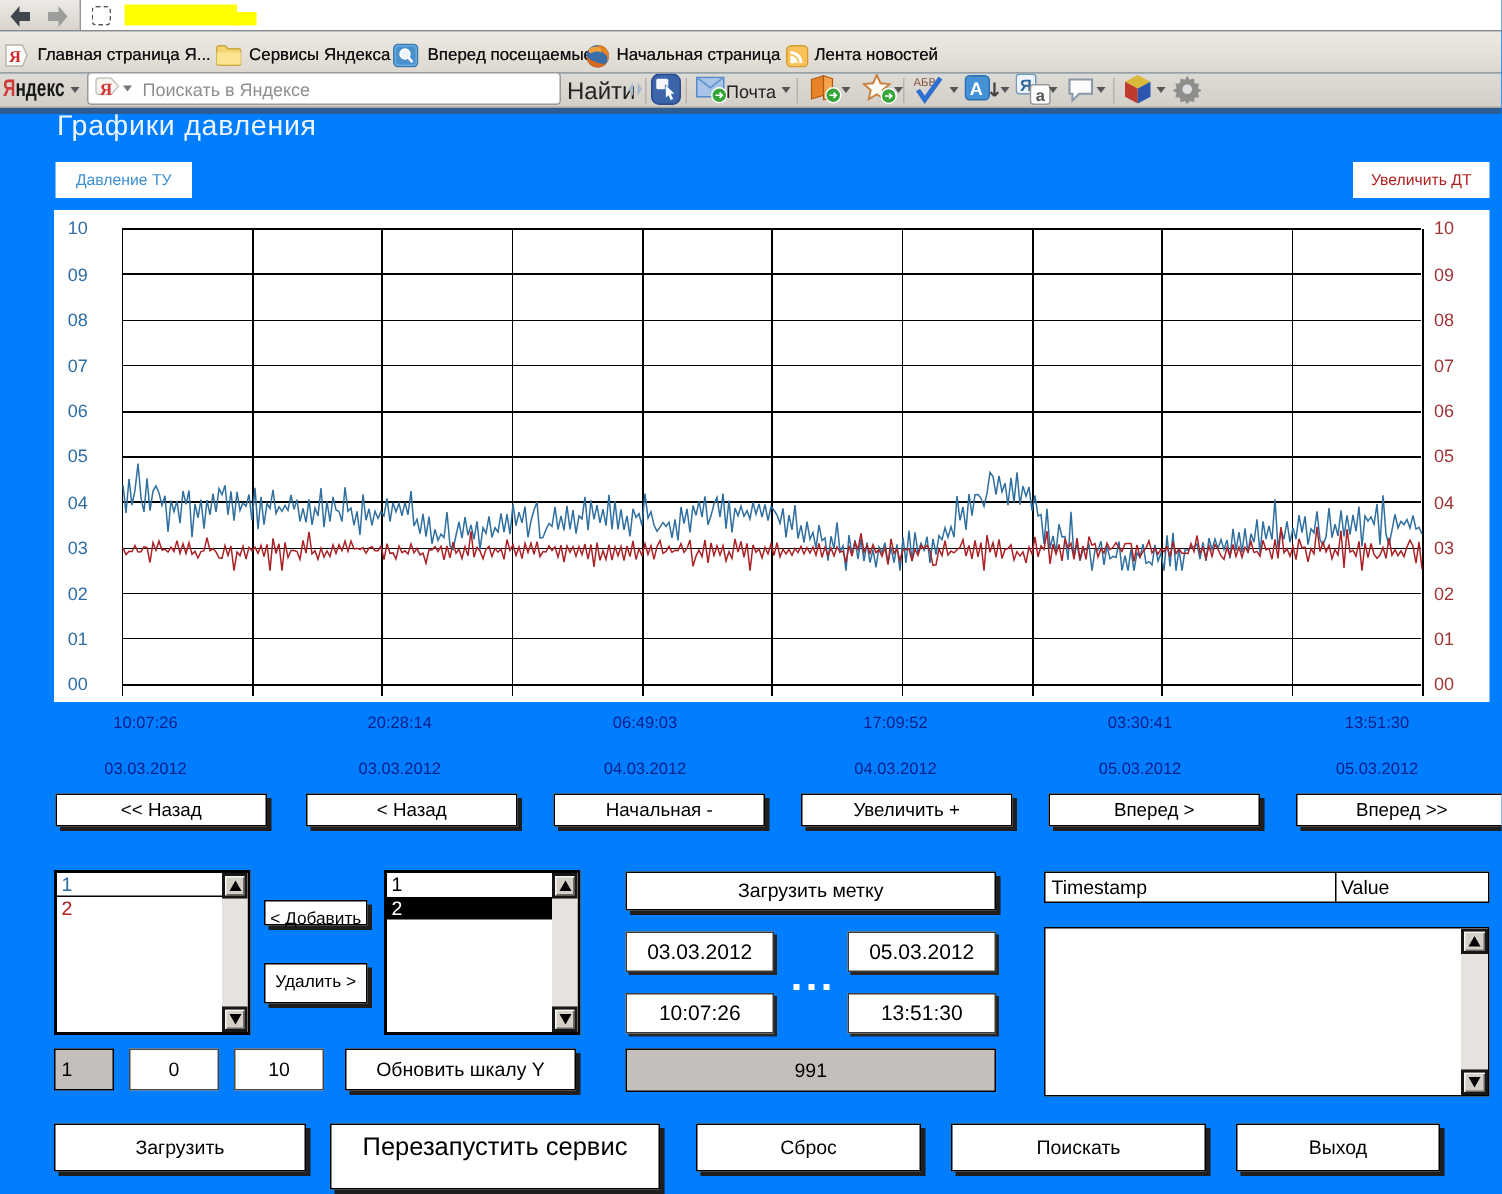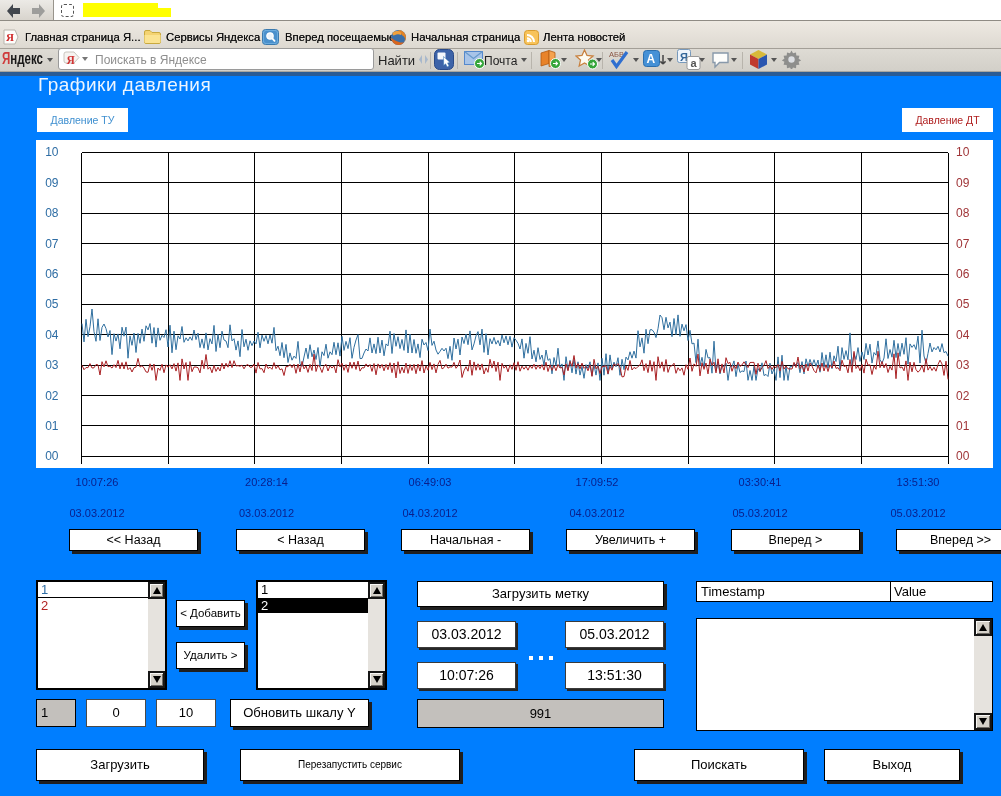--- a/index.html
+++ b/index.html
@@ -30,21 +30,21 @@
   #page { left:0; top:76px; width:1001px; height:720px; background:#007eff; }
   #title { left:38px; top:-2px; font-size:19px; color:#ecf5ff; letter-spacing:0.5px; }
   .topbtn { position:absolute; top:31.5px; width:91px; height:24px; background:#fff;
     font-size:10.5px; text-align:center; line-height:24px; }
   #chart { left:36px; top:64px; width:957px; height:328px; background:#fff; }
   .tlab { position:absolute; top:400px; width:70px; text-align:center; font-size:11px; color:#0a1f8a; }
   .dlab { position:absolute; top:431px; width:80px; text-align:center; font-size:11px; color:#0a1f8a; }
   .btn { position:absolute; background:#fff; border:1px solid #000;
     box-shadow:3px 3px 0 #1f1f1f; font-size:12px; color:#000; text-align:center;
     font-family:"Liberation Sans", sans-serif; }
-  .navbtn { top:453px; width:129px; height:22px; line-height:20px; font-size:12.5px;margin-left:32px; }
+  .navbtn { top:453px; width:141px; height:22px; line-height:20px; font-size:12.5px; }
 
   .lb { position:absolute; top:504px; width:131px; height:110px; background:#fff; border:2px solid #000; }
   .sbar { position:absolute; right:0; top:0; bottom:0; width:17px; background:#e6e3de; }
   .sbtn { position:absolute; left:0px; width:17px; height:17px; background:#d4d0c8;
     border:2px solid #161616;
     box-shadow:inset 1px 1px 0 #f8f7f5, inset -1px -1px 0 #6e6a64; }
   .tri-up { width:0;height:0;border-left:4.5px solid transparent;border-right:4.5px solid transparent;
     border-bottom:7px solid #000; margin:3px auto 0; }
   .tri-dn { width:0;height:0;border-left:4.5px solid transparent;border-right:4.5px solid transparent;
     border-top:7px solid #000; margin:3px auto 0; }
@@ -112,21 +112,21 @@
   <text x="0" y="15" font-size="16" font-weight="bold" font-family="Liberation Sans" textLength="41" lengthAdjust="spacingAndGlyphs"><tspan fill="#cf3b3b">Я</tspan><tspan fill="#181818">ндекс</tspan></text>
 </svg>
 <div class="caret" style="left:47px;top:58px"></div>
 <div class="abs" style="left:58px;top:48px;width:316px;height:22px;background:#fff;border:1px solid #9a9a9a;border-radius:3px;"></div>
 <svg class="abs" style="left:63px;top:51px" width="17" height="17" viewBox="0 0 17 17">
   <path d="M1 3 a2 2 0 0 1 2 -2 h8 l5 5.5 l-5 5.5 h-8 a2 2 0 0 1 -2 -2 z" fill="#f6f3f0" stroke="#c9c5be"></path>
   <text x="3.5" y="12.5" font-size="11.5" font-weight="bold" fill="#d03434" font-family="Liberation Serif">Я</text>
 </svg>
 <div class="caret" style="left:82px;top:57px;border-top-color:#777"></div>
 <div class="abs" style="left:95px;top:53px;font-size:12px;color:#8e8e8e">Поискать в Яндексе</div>
-<div class="tbtext" style="left:378px;top:53px;font-size:13px">Найти</div>
+<div class="tbtext" style="left:378px;top:53px;font-size:16px">Найти</div>
 <svg class="abs" style="left:418px;top:54px" width="11" height="11" viewBox="0 0 11 11">
   <path d="M4 1 L1 5.5 L4 10 Z" fill="#a8b8cc"></path>
     <path d="M7 1 L10 5.5 L7 10 Z" fill="#a8b8cc"></path>
 </svg>
 <div class="sep" style="left:430px"></div>
 <svg class="abs" style="left:434px;top:49px" width="20" height="21" viewBox="0 0 20 21">
   <rect x="0.5" y="0.5" width="19" height="20" rx="5" fill="#3d63a8" stroke="#2a4a88"></rect>
   <rect x="3.5" y="3.5" width="8" height="7" rx="1" fill="#fff" opacity="0.95"></rect>
   <path d="M9.5 7.5 l6.5 6 l-2.4 0.4 l1.5 3.2 l-2 0.9 l-1.5 -3.2 l-1.9 1.7 z" fill="#fff" stroke="#2a6eae" stroke-width="0.5"></path>
 </svg>
@@ -184,21 +184,21 @@
 </svg>
 <div class="caret" style="left:771px;top:58px"></div>
 <svg class="abs" style="left:782px;top:50px" width="19" height="19" viewBox="0 0 19 19">
   <path d="M9.5 0.5 l1.5 2.7 3 -0.8 0.3 3.1 3.1 0.3 -0.8 3 2.7 1.5 -2.7 1.5 0.8 3 -3.1 0.3 -0.3 3.1 -3 -0.8 -1.5 2.7 -1.5 -2.7 -3 0.8 -0.3 -3.1 -3.1 -0.3 0.8 -3 -2.7 -1.5 2.7 -1.5 -0.8 -3 3.1 -0.3 0.3 -3.1 3 0.8 z" fill="#8e8e8c"></path>
   <circle cx="9.5" cy="9.5" r="3.2" fill="#dcdee2"></circle>
 </svg>
 
 <div id="page" class="abs">
 <div class="abs" id="title">Графики давления</div>
 <div class="topbtn" style="left:37px;color:#3e8fd0">Давление ТУ</div>
-<div class="topbtn" style="left:902px;color:#b02020">Давление ДТ</div>
+<div class="topbtn" style="left:902px;color:#b02020">Увеличить ДТ</div>
 
 <div id="chart" class="abs">
 <svg width="957" height="328" viewBox="0 0 957 328">
   <g shape-rendering="crispEdges" stroke="#000" stroke-width="1">
     <line x1="45.5" y1="12.5" x2="45.5" y2="316.5"></line>
     <line x1="45.5" y1="316.5" x2="45.5" y2="324"></line>
     <line x1="132.5" y1="12.5" x2="132.5" y2="316.5"></line>
     <line x1="132.5" y1="316.5" x2="132.5" y2="324"></line>
     <line x1="218.5" y1="12.5" x2="218.5" y2="316.5"></line>
     <line x1="218.5" y1="316.5" x2="218.5" y2="324"></line>
@@ -286,41 +286,41 @@
   <div class="sbar">
     <div class="sbtn" style="top:0">
           <div class="tri-up"></div>
         </div>
     <div class="sbtn" style="bottom:0;top:auto">
           <div class="tri-dn"></div>
         </div>
   </div>
 </div>
 
-<div class="btn" style="left:176px;top:524px;width:69px;height:27px;line-height:25px;font-size:11.5px">&lt; Добавить</div>
+<div class="btn" style="left:176px;top:524px;width:69px;height:17px;line-height:25px;font-size:11.5px">&lt; Добавить</div>
 <div class="btn" style="left:176px;top:566px;width:69px;height:27px;line-height:25px;font-size:11.5px">Удалить &gt;</div>
 
 <div class="lb" style="left:256px">
   <div class="row1" style="color:#000">1</div>
   <div style="position:absolute;left:0;top:16px;width:110px;height:15px;background:#000"></div>
   <div class="row1" style="top:16px;color:#fff">2</div>
   <div class="sbar">
     <div class="sbtn" style="top:0">
           <div class="tri-up"></div>
         </div>
     <div class="sbtn" style="bottom:0;top:auto">
           <div class="tri-dn"></div>
         </div>
   </div>
 </div>
 
 <div class="graybox" style="left:36px;top:623px;width:40px;height:28px;line-height:26px;padding-left:4px">1</div>
 <div class="whitebox" style="left:86px;top:623px;width:60px;height:28px;line-height:26px">0</div>
 <div class="whitebox" style="left:156px;top:623px;width:60px;height:28px;line-height:26px">10</div>
-<div class="btn" style="left:230px;top:623px;width:139px;height:28px;line-height:26px;font-size:13px">Обновить шкалу Y</div>
+<div class="btn" style="left:230px;top:623px;width:154px;height:28px;line-height:26px;font-size:13px">Обновить шкалу Y</div>
 
 <div class="btn" style="left:417px;top:505px;width:247px;height:26px;line-height:24px;font-size:13px">Загрузить метку</div>
 <div class="dtbox" style="left:417px;top:545px">03.03.2012</div>
 <div class="dtbox" style="left:565px;top:545px">05.03.2012</div>
 <div class="abs" style="left:529px;top:580px;width:3.5px;height:3.5px;background:#fff"></div>
 <div class="abs" style="left:539px;top:580px;width:3.5px;height:3.5px;background:#fff"></div>
 <div class="abs" style="left:549px;top:580px;width:3.5px;height:3.5px;background:#fff"></div>
 <div class="dtbox" style="left:417px;top:586px">10:07:26</div>
 <div class="dtbox" style="left:565px;top:586px">13:51:30</div>
 <div class="graybox" style="left:417px;top:623px;width:247px;height:29px;line-height:27px;text-align:center">991</div>
@@ -335,17 +335,18 @@
     <div class="sbtn" style="top:0;width:18px">
           <div class="tri-up"></div>
         </div>
     <div class="sbtn" style="bottom:0;top:auto;width:18px">
           <div class="tri-dn"></div>
         </div>
   </div>
 </div>
 
 <div class="btn" style="left:36px;top:673px;width:168px;height:32px;line-height:30px;font-size:13px">Загрузить</div>
-<div class="btn" style="left:240px;top:673px;width:220px;height:32px;line-height:30px;font-size:10px">Перезапустить сервис</div>
+<div class="btn" style="left:220px;top:673px;width:220px;height:44px;line-height:30px;font-size:17px">Перезапустить сервис</div>
+<div class="btn" style="left:464px;top:673px;width:150px;height:32px;line-height:30px;font-size:13px">Сброс</div>
 <div class="btn" style="left:634px;top:673px;width:170px;height:32px;line-height:30px;font-size:13px">Поискать</div>
 <div class="btn" style="left:824px;top:673px;width:136px;height:32px;line-height:30px;font-size:13px">Выход</div>
 
 </div>
 
 </body></html>

